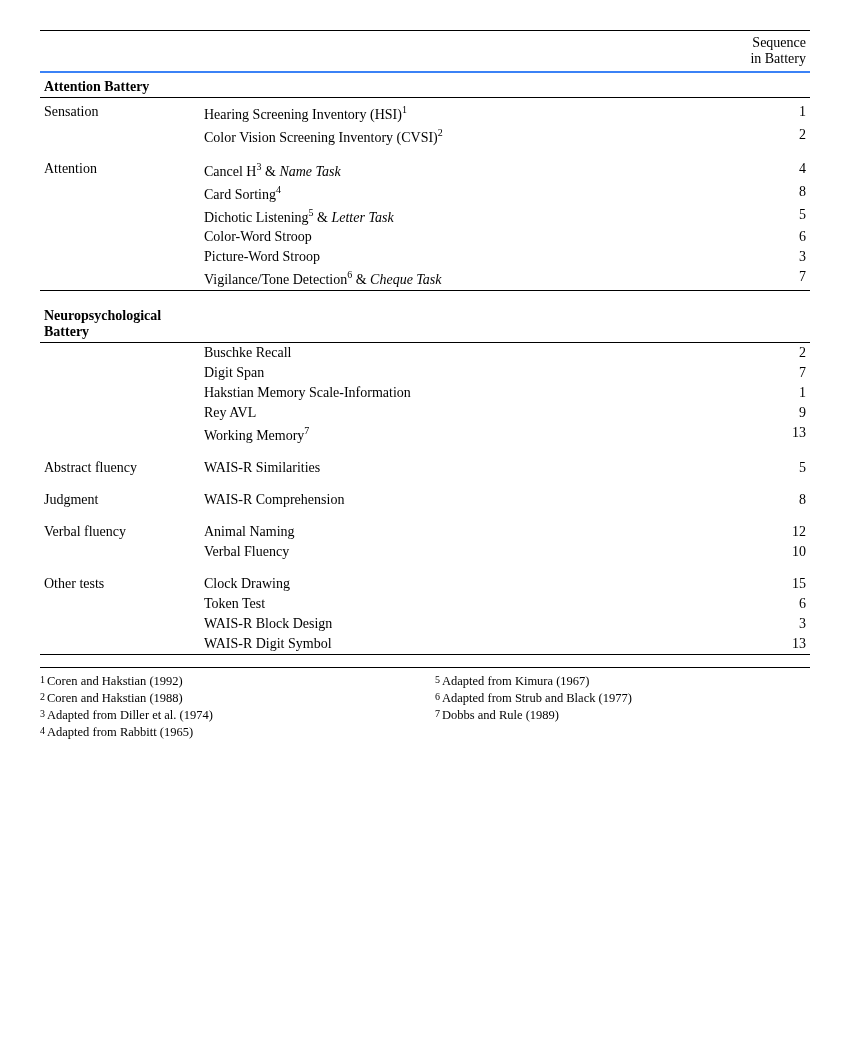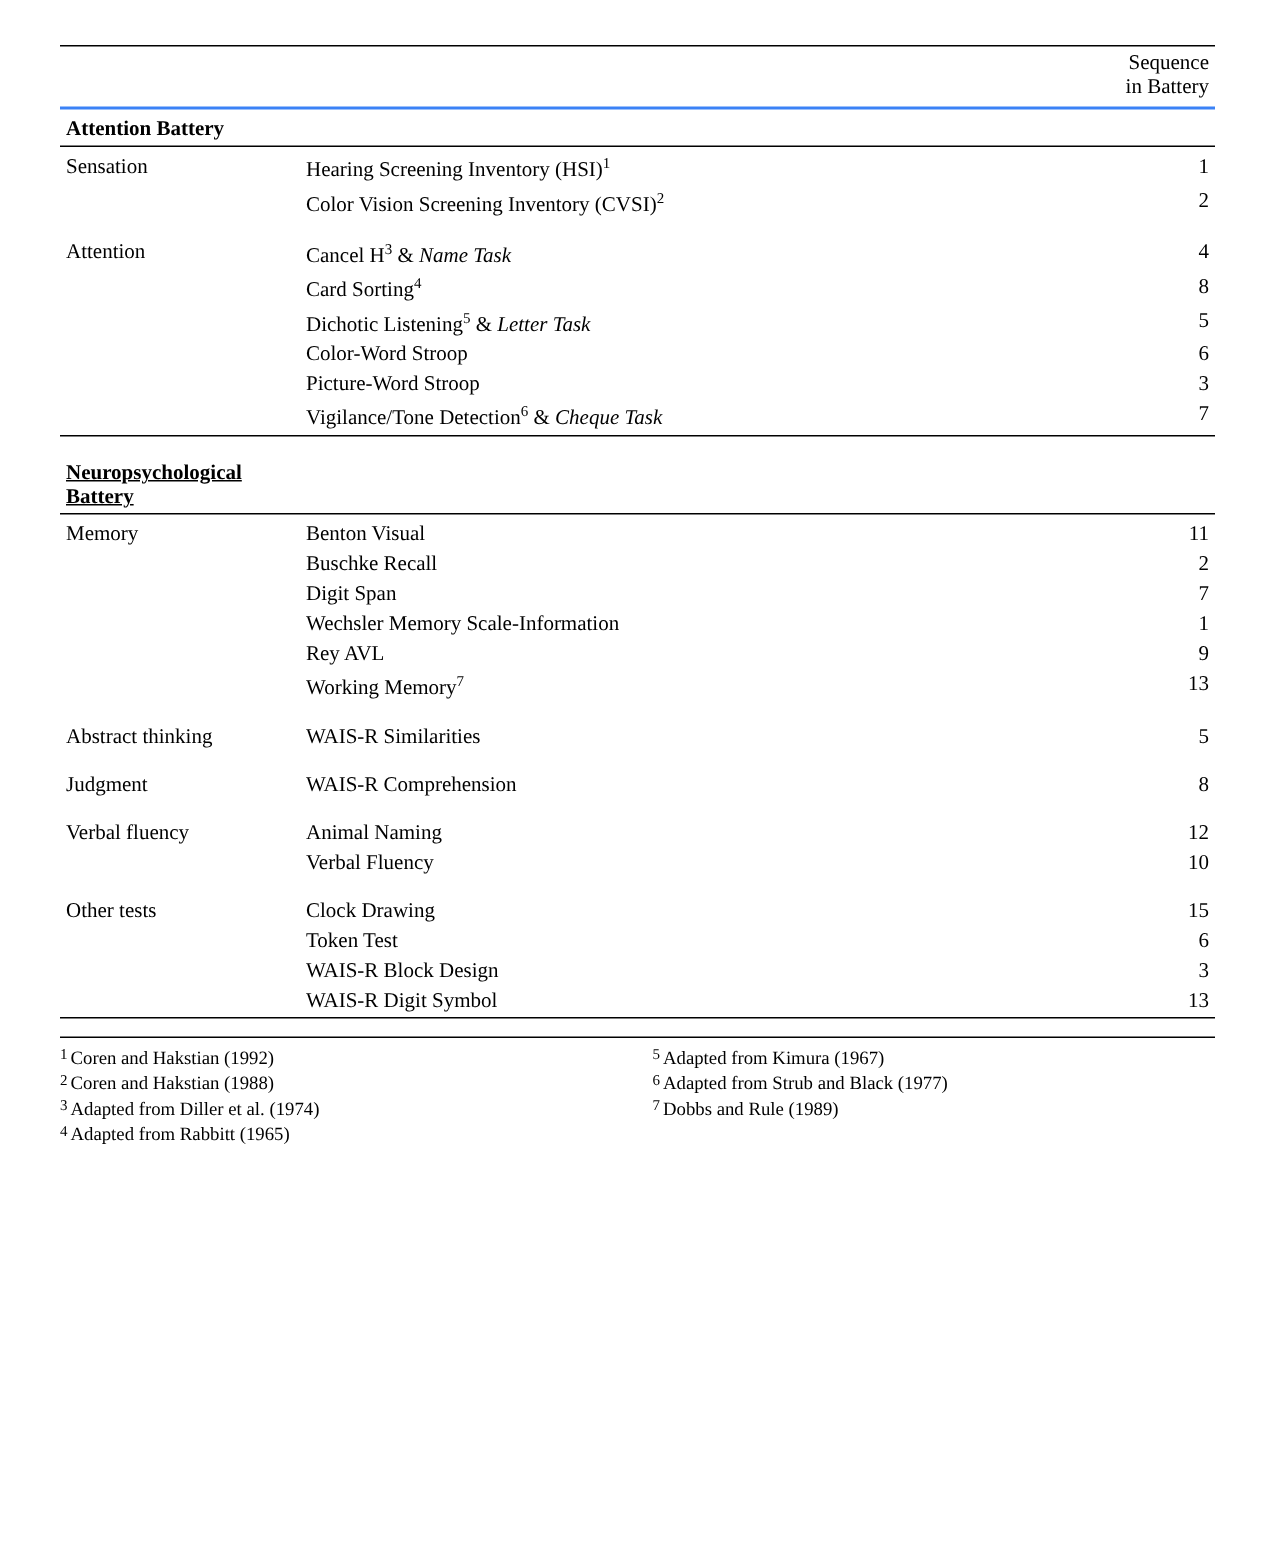--- a/index.html
+++ b/index.html
@@ -105,55 +105,50 @@
         </tr>
         <tr>
           <td class="col-battery"></td>
           <td class="col-instrument">Vigilance/Tone Detection<sup>6</sup> &amp; <em>Cheque Task</em></td>
           <td class="col-seq seq-val">7</td>
         </tr>
         <tr>
           <td colspan="3" style="border-top: 1.5px solid rgb(0, 0, 0); height: 4px; padding: 0px;"></td>
         </tr>
         <tr>
-          <td colspan="3" style="font-weight: bold; padding-top: 14px; padding-bottom: 2px; white-space: pre-line; border-bottom: 1px solid rgb(0, 0, 0); text-decoration: underline;">Neuropsychological
+          <td colspan="3" style="font-weight: bold; padding-top: 14px; padding-bottom: 2px; white-space: pre-line; border-bottom: 1px solid rgb(0, 0, 0);">Neuropsychological
 Battery</td>
-        </tr>
-        <tr>
-          <td class="col-battery" style="padding-top: 6px;">Memory</td>
-          <td class="col-instrument" style="padding-top: 6px;">Benton Visual</td>
-          <td class="col-seq seq-val" style="padding-top: 6px;">11</td>
         </tr>
         <tr>
           <td class="col-battery"></td>
           <td class="col-instrument">Buschke Recall</td>
           <td class="col-seq seq-val">2</td>
         </tr>
         <tr>
           <td class="col-battery"></td>
           <td class="col-instrument">Digit Span</td>
           <td class="col-seq seq-val">7</td>
         </tr>
         <tr>
           <td class="col-battery"></td>
-          <td class="col-instrument">Wechsler Memory Scale-Information</td>
+          <td class="col-instrument">Hakstian Memory Scale-Information</td>
           <td class="col-seq seq-val">1</td>
         </tr>
         <tr>
           <td class="col-battery"></td>
           <td class="col-instrument">Rey AVL</td>
           <td class="col-seq seq-val">9</td>
         </tr>
         <tr>
           <td class="col-battery"></td>
           <td class="col-instrument">Working Memory<sup>7</sup></td>
           <td class="col-seq seq-val">13</td>
         </tr>
         <tr>
-          <td class="col-battery" style="padding-top: 14px;">Abstract thinking</td>
+          <td class="col-battery" style="padding-top: 14px;">Abstract fluency</td>
           <td class="col-instrument" style="padding-top: 14px;">WAIS-R Similarities</td>
           <td class="col-seq seq-val" style="padding-top: 14px;">5</td>
         </tr>
         <tr>
           <td class="col-battery" style="padding-top: 14px;">Judgment</td>
           <td class="col-instrument" style="padding-top: 14px;">WAIS-R Comprehension</td>
           <td class="col-seq seq-val" style="padding-top: 14px;">8</td>
         </tr>
         <tr>
           <td class="col-battery" style="padding-top: 14px;">Verbal fluency</td>

